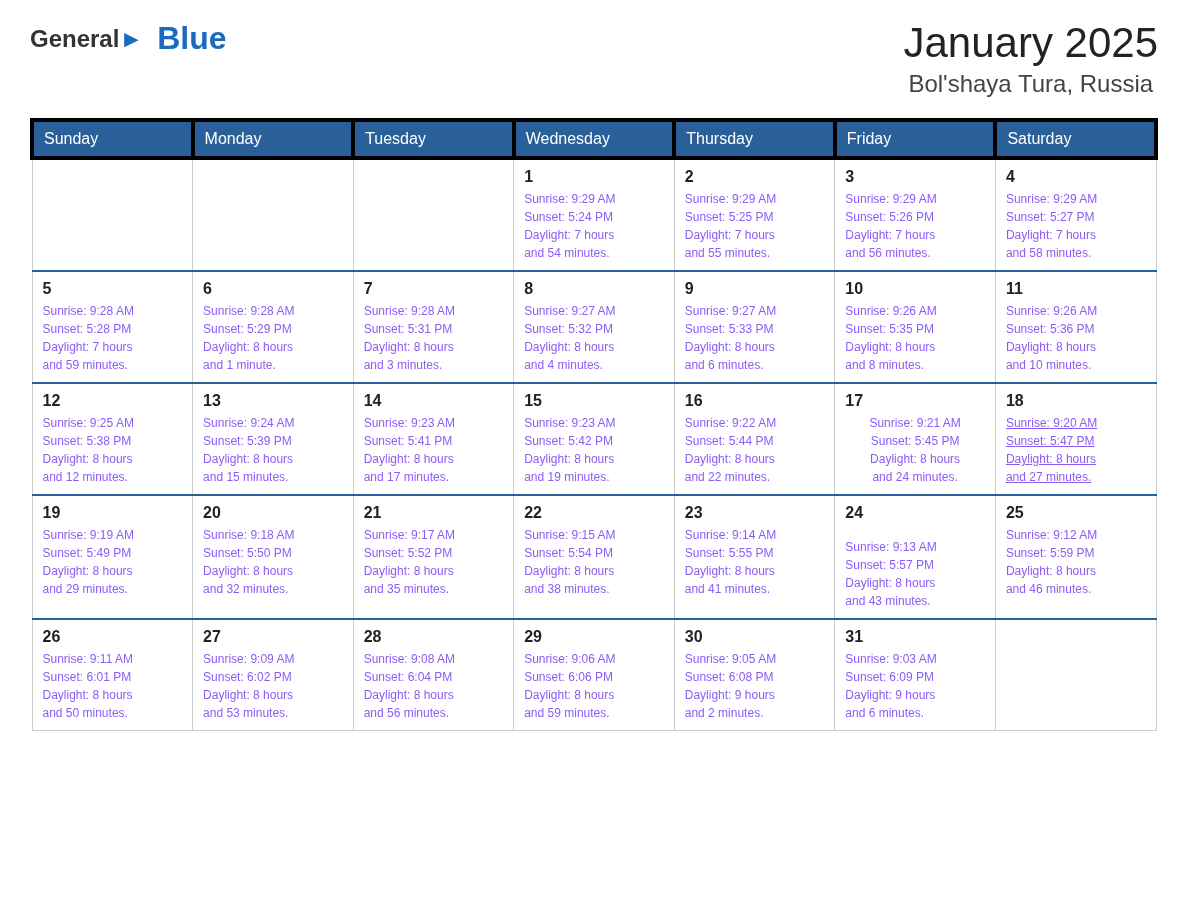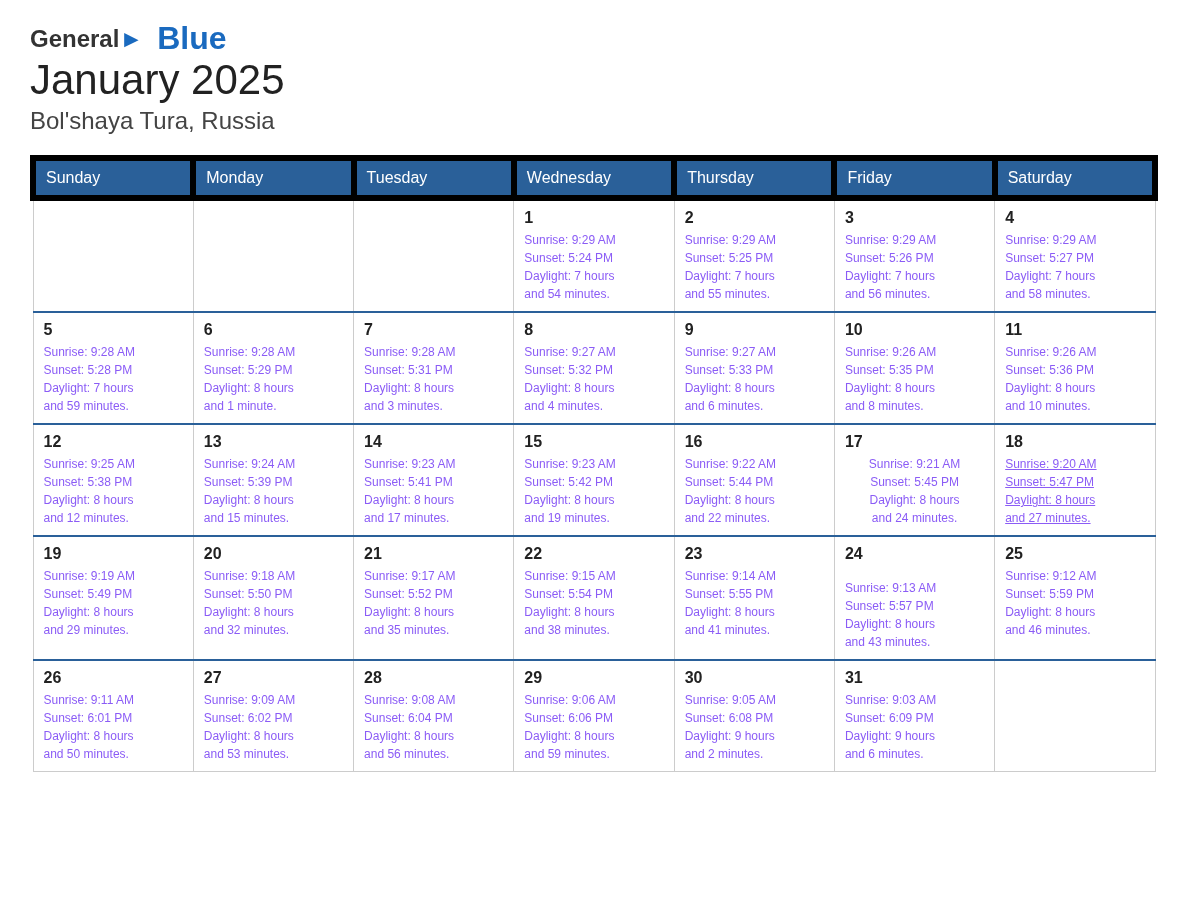--- a/index.html
+++ b/index.html
@@ -7,29 +7,28 @@
       font-family: Arial, sans-serif;
       background: #fff;
       padding: 20px 30px;
       color: #333;
     }
     .header {
       display: flex;
       justify-content: space-between;
       align-items: flex-start;
       margin-bottom: 20px;
-      flex-direction: column;
     }
     .logo {
       display: flex;
       align-items: center;
       gap: 6px;
     }
     .title-block {
-      text-align: left;
+      text-align: center;
     }
     .calendar-title {
       font-size: 42px;
       font-weight: normal;
       color: #222;
       line-height: 1.1;
     }
     .calendar-subtitle {
       font-size: 24px;
       color: #444;
@@ -39,21 +38,21 @@
       width: 100%;
       border-collapse: collapse;
     }
     .calendar th {
       background-color: #2a6099;
       color: #fff;
       padding: 8px 10px;
       text-align: left;
       font-size: 16px;
       font-weight: normal;
-      border: 6px solid #000000;
+      border: 4px solid #000000;
     }
     .calendar td {
       vertical-align: top;
       border: 1px solid #ccc;
       padding: 8px 10px;
       width: 14.28%;
       min-height: 90px;
     }
     .day-number {
       font-size: 16px;

